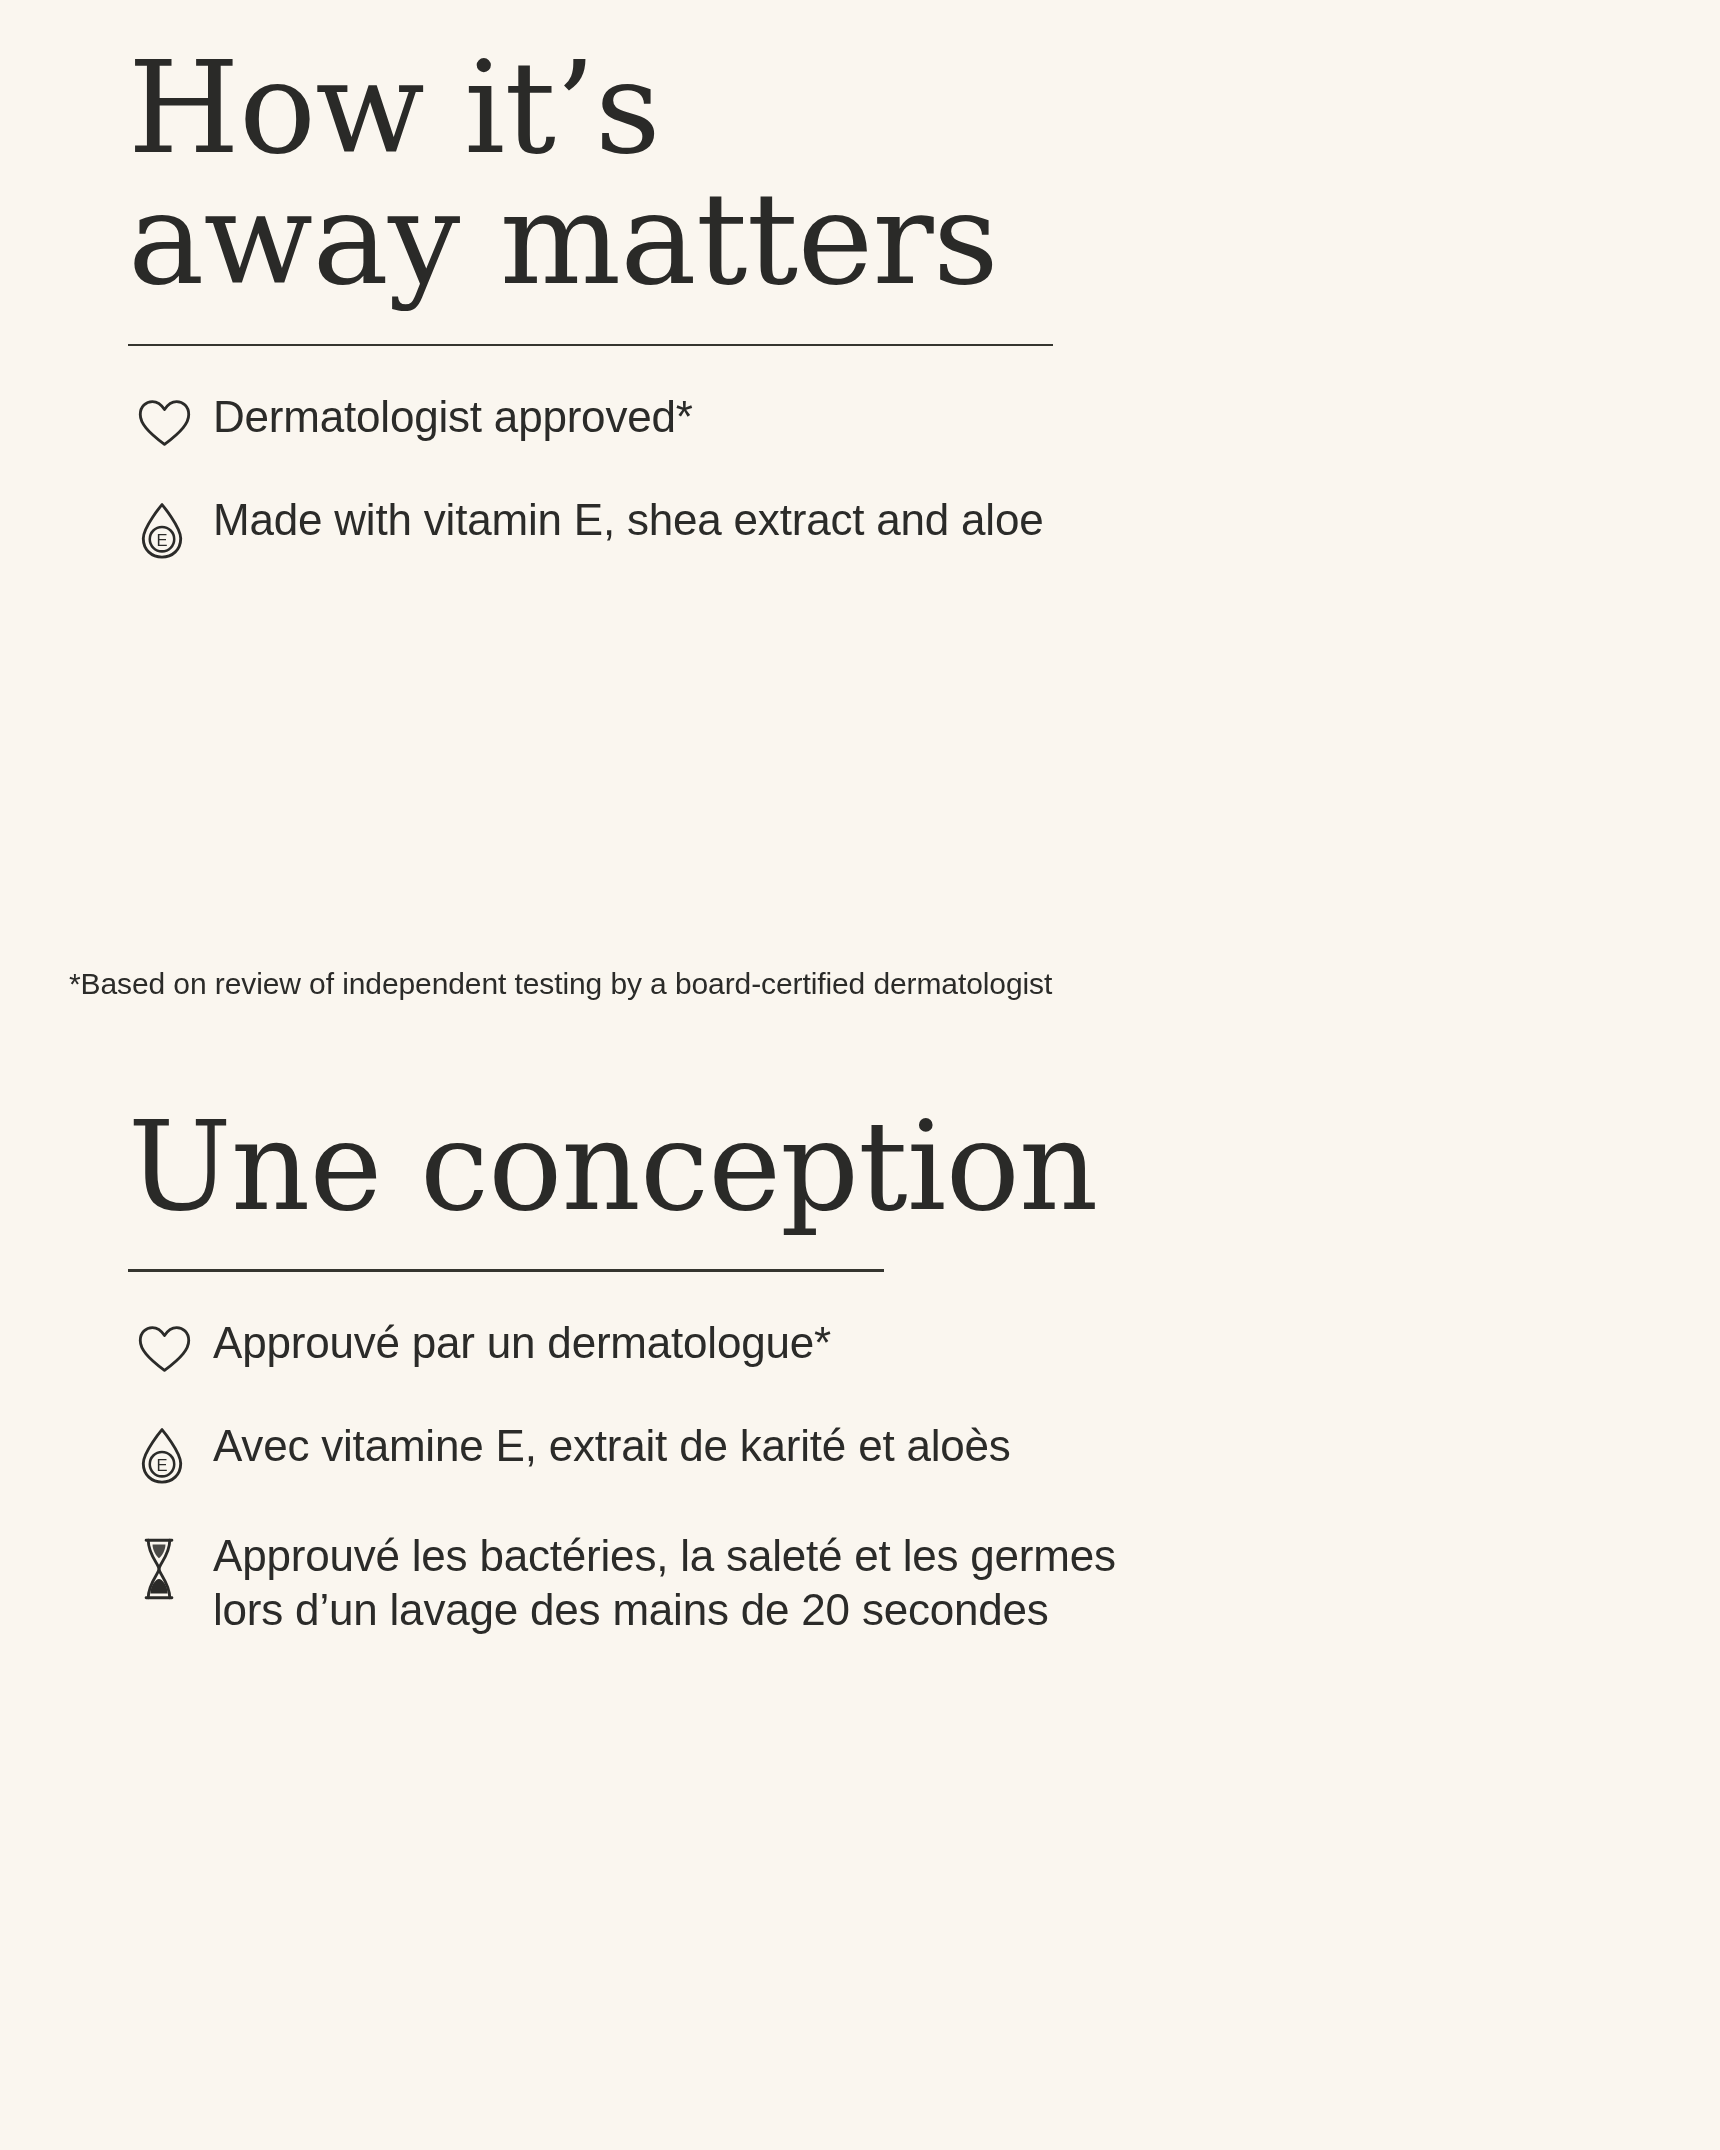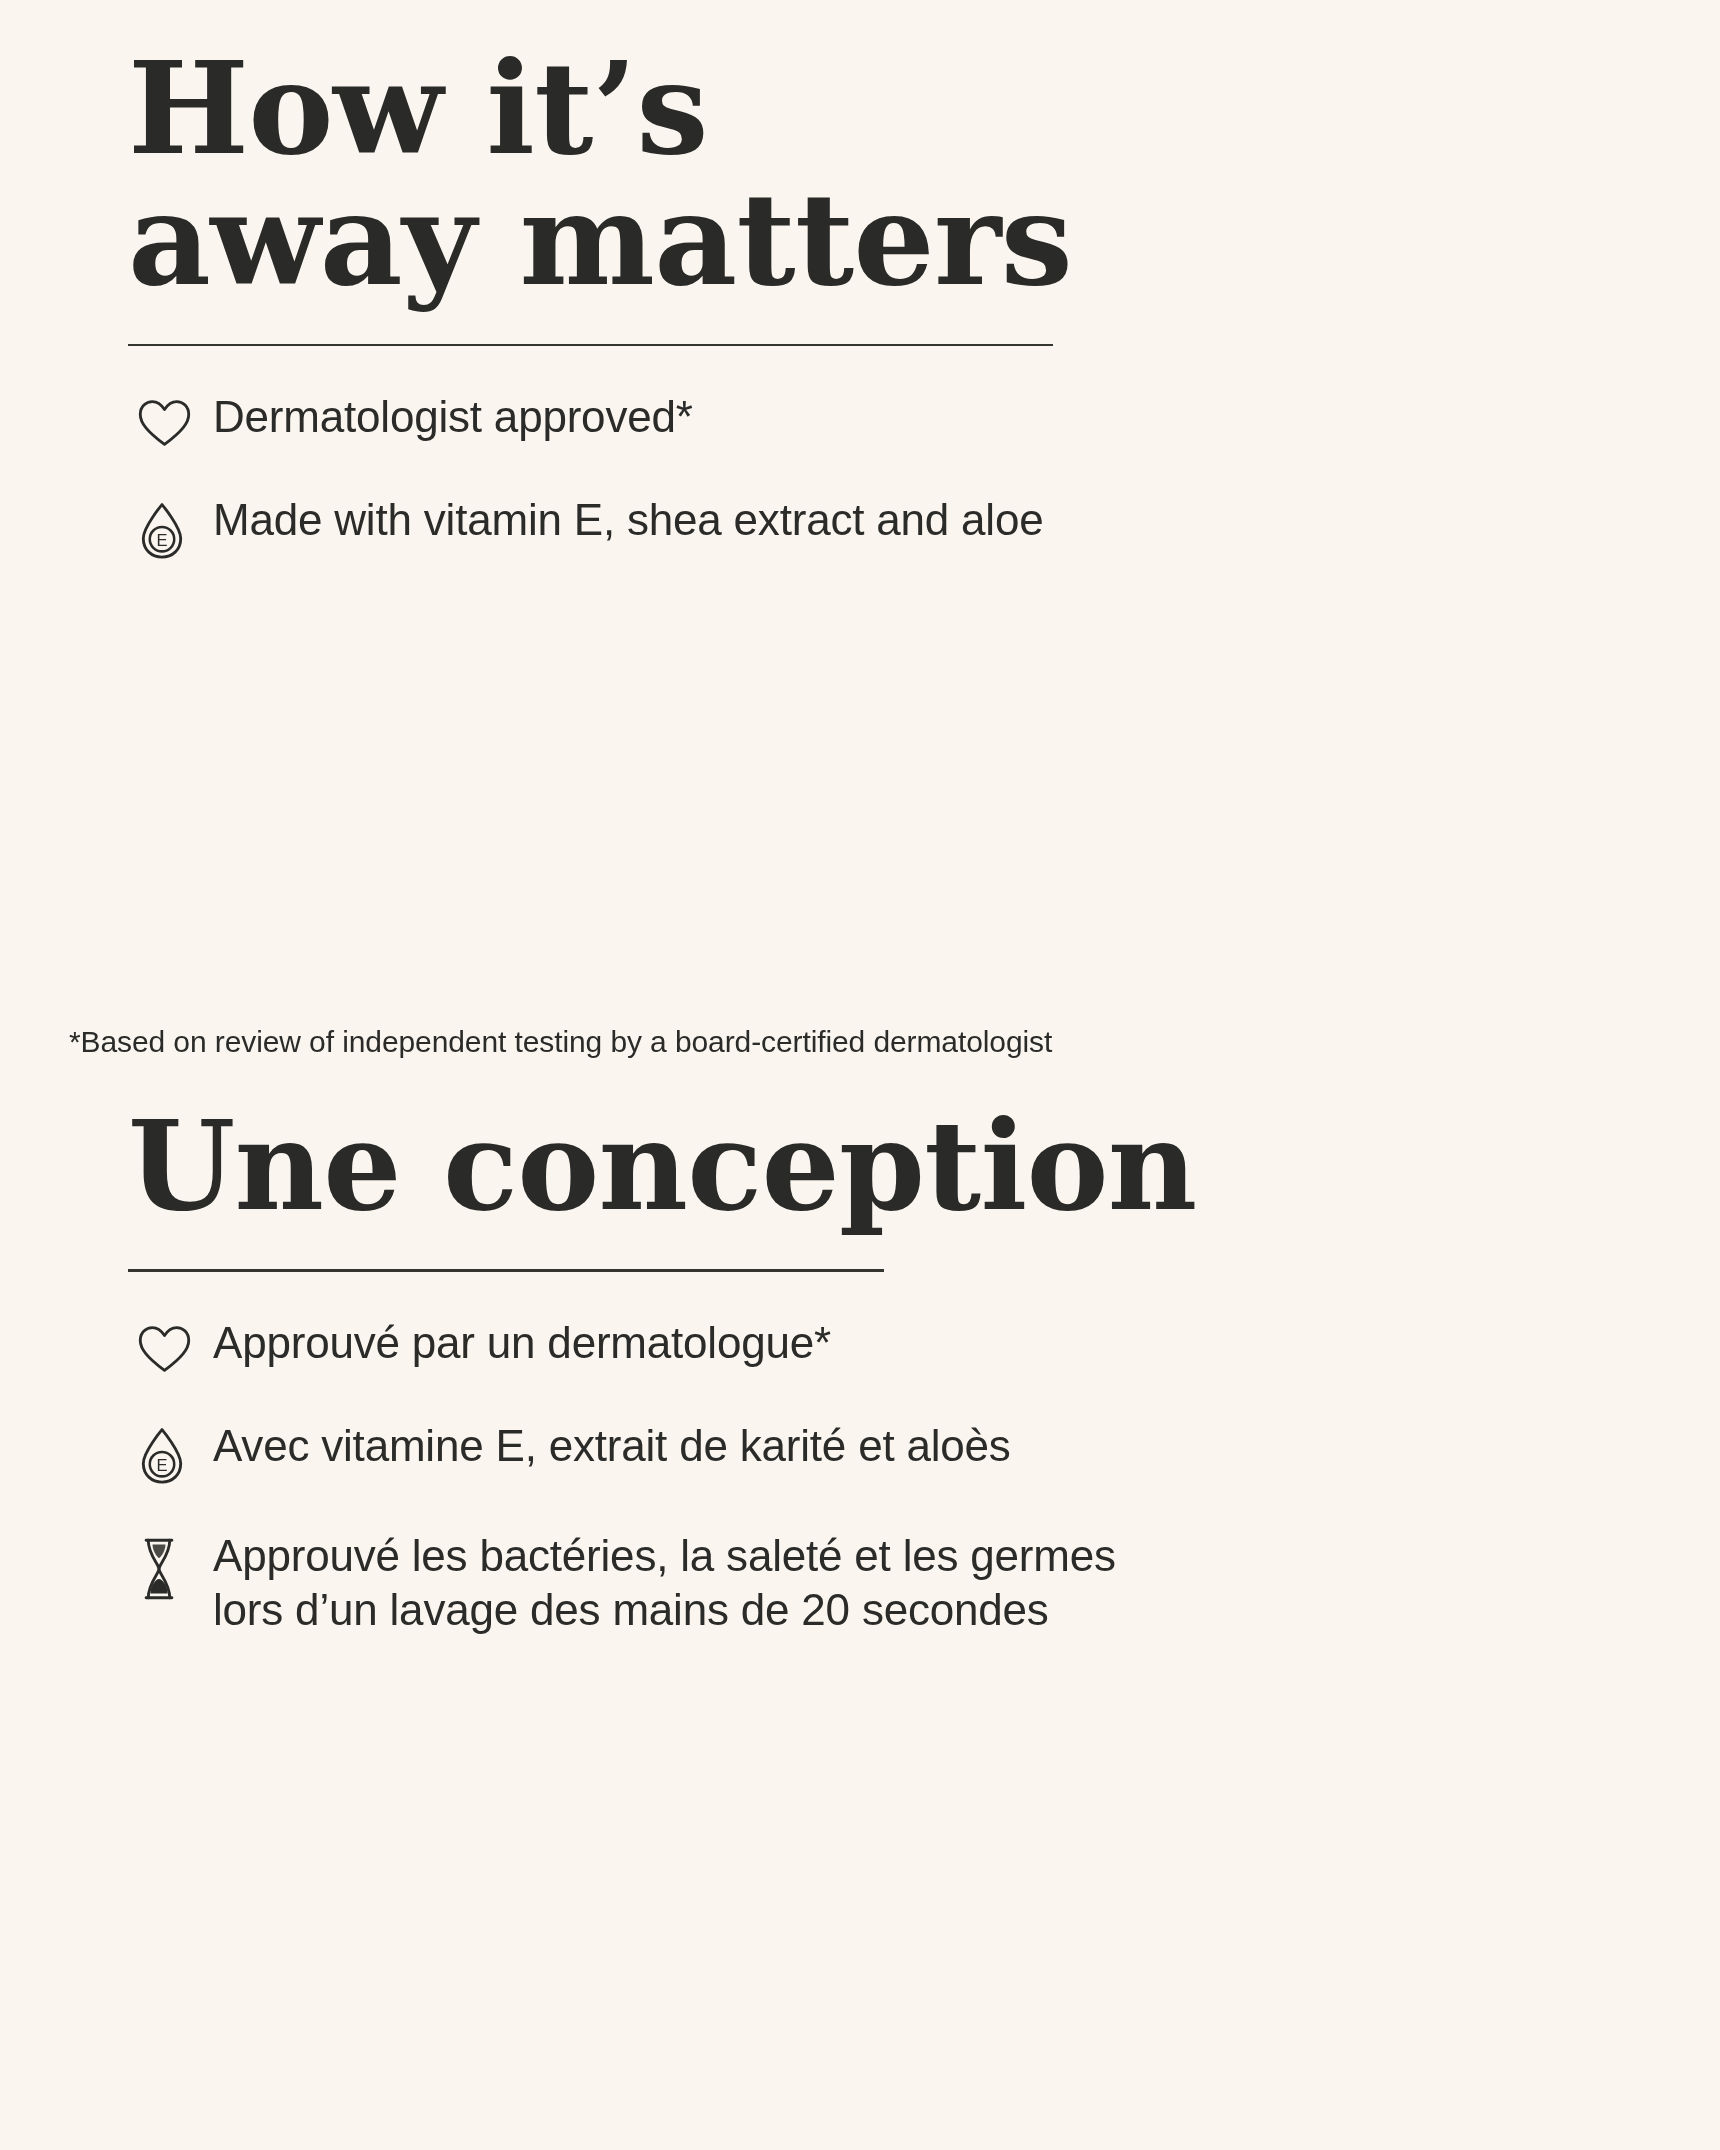--- a/index.html
+++ b/index.html
@@ -26,21 +26,21 @@
   .section {
     position: absolute;
     left: 0;
     width: 1721px;
   }
   .section-en { top: 43px; }
   .section-fr { top: 1104px; }
 
   .heading {
     font-family: "DejaVu Serif", "Liberation Serif", serif;
-    font-weight: 700;
+    font-weight: 400;
     color: #2a2a28;
     letter-spacing: -0.7px;
     line-height: 1.02;
     margin: 0;
     padding-left: 128px;
     padding-right: 86px;
   }
   .heading-en {
     font-size: 128px;
   }
@@ -98,21 +98,21 @@
     position: absolute;
     left: 0;
     padding-left: 69px;
     padding-right: 43px;
     font-family: "Liberation Sans", sans-serif;
     font-size: 30px;
     color: #2b2b29;
     letter-spacing: -0.1px;
     white-space: nowrap;
   }
-  .footnote-en { top: 982px; text-align: right; }
+  .footnote-en { top: 924px; text-align: right; }
 
   svg { display: block; }
 </style>
 </head>
 <body>
 
 <div class="page">
 
   <div class="section section-en">
     <h1 class="heading heading-en">

